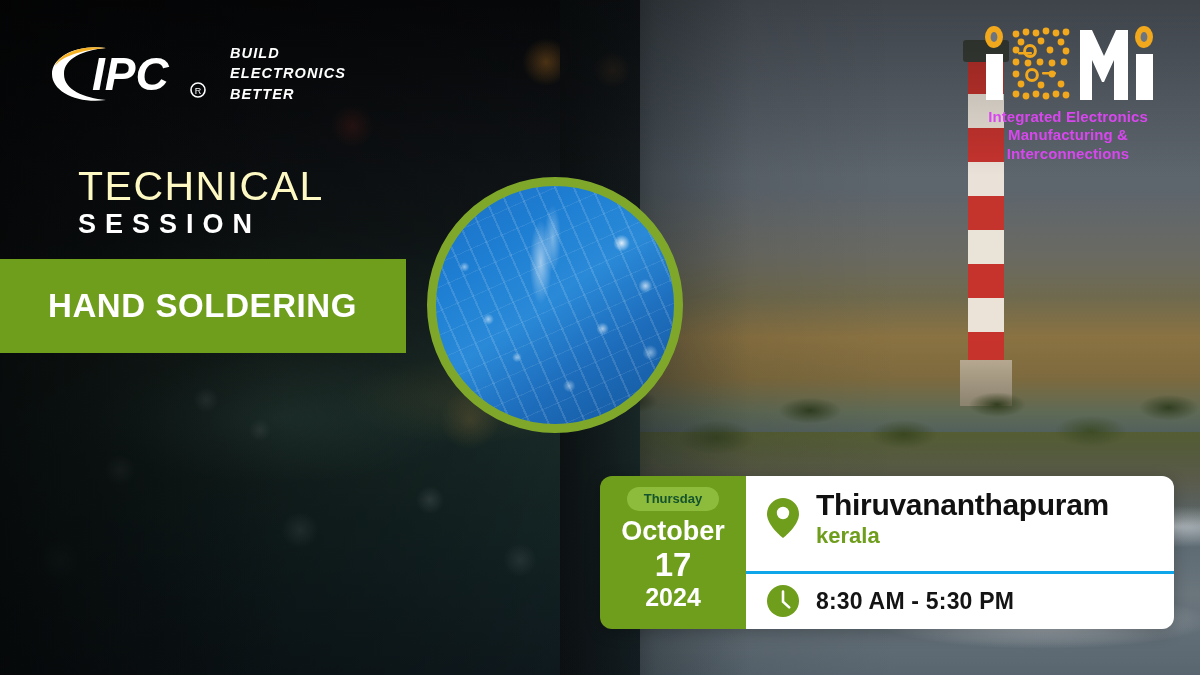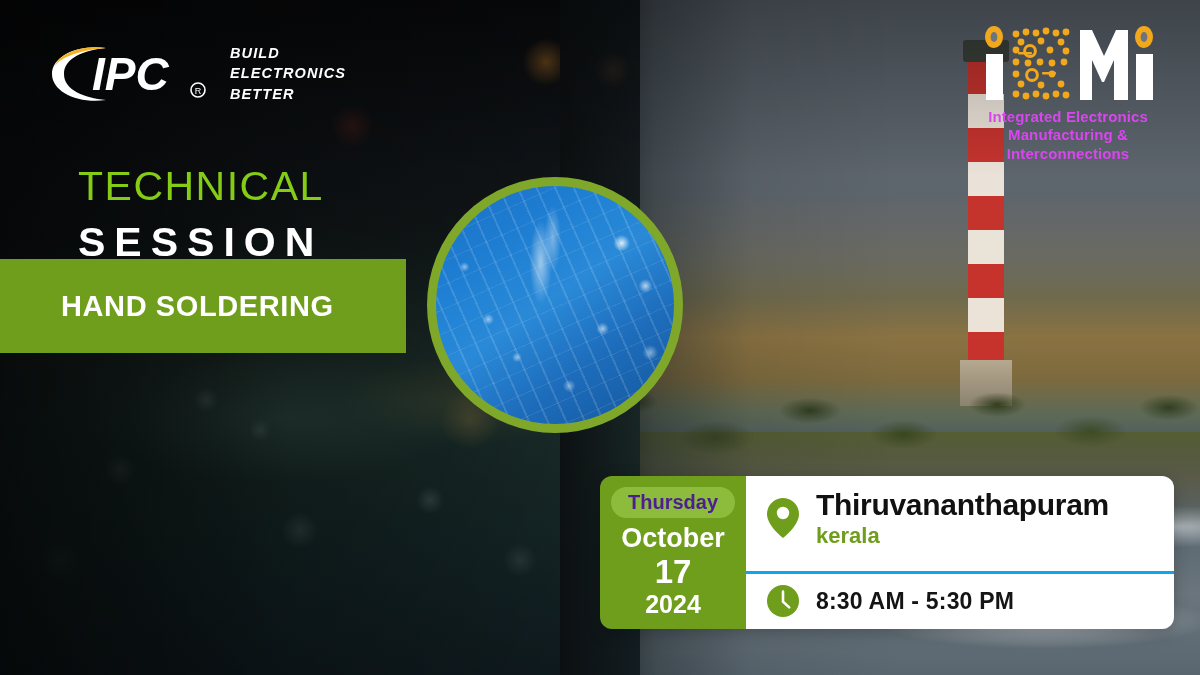--- a/index.html
+++ b/index.html
@@ -155,38 +155,38 @@
   .iemi-mark { display: block; }
   .iemi-sub {
     margin-top: 4px; text-align: center; color: #d946ef;
     font-size: 15px; font-weight: bold; line-height: 1.22;
     letter-spacing: .1px;
   }
 
   
   .session-head { position: absolute; left: 78px; top: 166px; }
   .session-line1 {
-    color: #84cc16; font-size: 41px; font-weight: 400;
+    color: #fef9c3; font-size: 41px; font-weight: 400;
     letter-spacing: 1.5px; line-height: 1;
   }
   .session-line2 {
-    color: #ffffff; font-size: 41px; font-weight: bold;
-    letter-spacing: 9px; line-height: 1.05; margin-top: 14px;
+    color: #ffffff; font-size: 27px; font-weight: bold;
+    letter-spacing: 9px; line-height: 1.05; margin-top: 3px;
   }
 
   
   .title-band {
     position: absolute; left: 0; top: 259px;
     width: 406px; height: 94px;
     background: #6f9d1c;
     display: flex; align-items: center;
   }
   .title-band-text {
-    color: #ffffff; font-size: 29px; font-weight: bold;
-    letter-spacing: .6px; padding-left: 61px; white-space: nowrap;
+    color: #ffffff; font-size: 33px; font-weight: bold;
+    letter-spacing: .6px; padding-left: 48px; white-space: nowrap;
   }
 
   
   .hero-circle {
     position: absolute; left: 427px; top: 177px;
     width: 256px; height: 256px; border-radius: 50%;
     border: 9px solid #7fa82b;
     overflow: hidden;
     background:
       
@@ -236,22 +236,22 @@
     border-radius: 12px;
     overflow: hidden;
     box-shadow: 0 4px 16px rgba(0,0,0,.24);
   }
   .date-block {
     width: 146px; background: #6f9d1c;
     display: flex; flex-direction: column; align-items: center;
     padding-top: 11px; color: #ffffff;
   }
   .dow-pill {
-    background: #8dbb3c; color: #4c1d95;
-    font-size: 20px; font-weight: bold;
+    background: #8dbb3c; color: #14532d;
+    font-size: 13px; font-weight: bold;
     padding: 5px 17px 6px; border-radius: 40px;
     line-height: 1;
   }
   .month { font-size: 27px; font-weight: bold; line-height: 1.12; margin-top: 5px; }
   .day   { font-size: 33px; font-weight: bold; line-height: 1.08; margin-top: 1px; }
   .year  { font-size: 25px; font-weight: bold; line-height: 1.1; margin-top: 1px; text-align: right; }
 
   .info-block {
     flex: 1; background: #ffffff;
     display: flex; flex-direction: column; gap: 10px;

